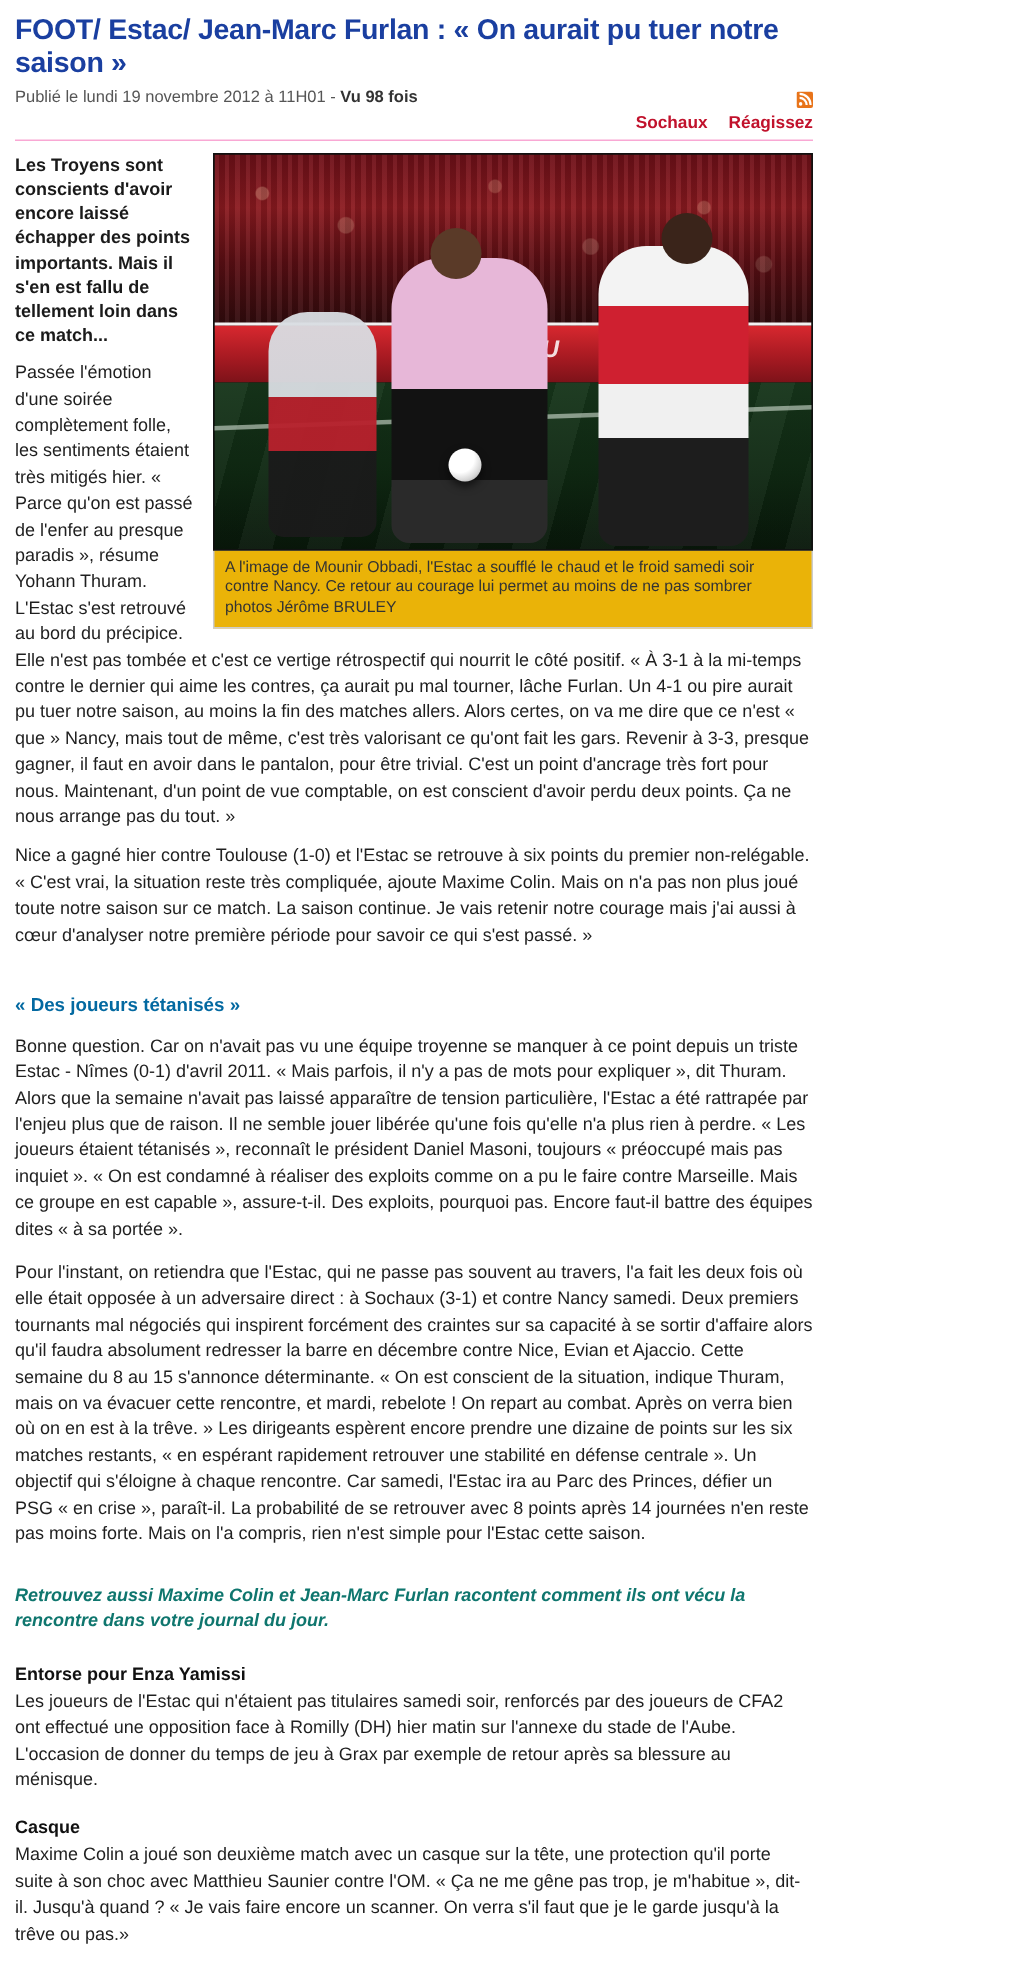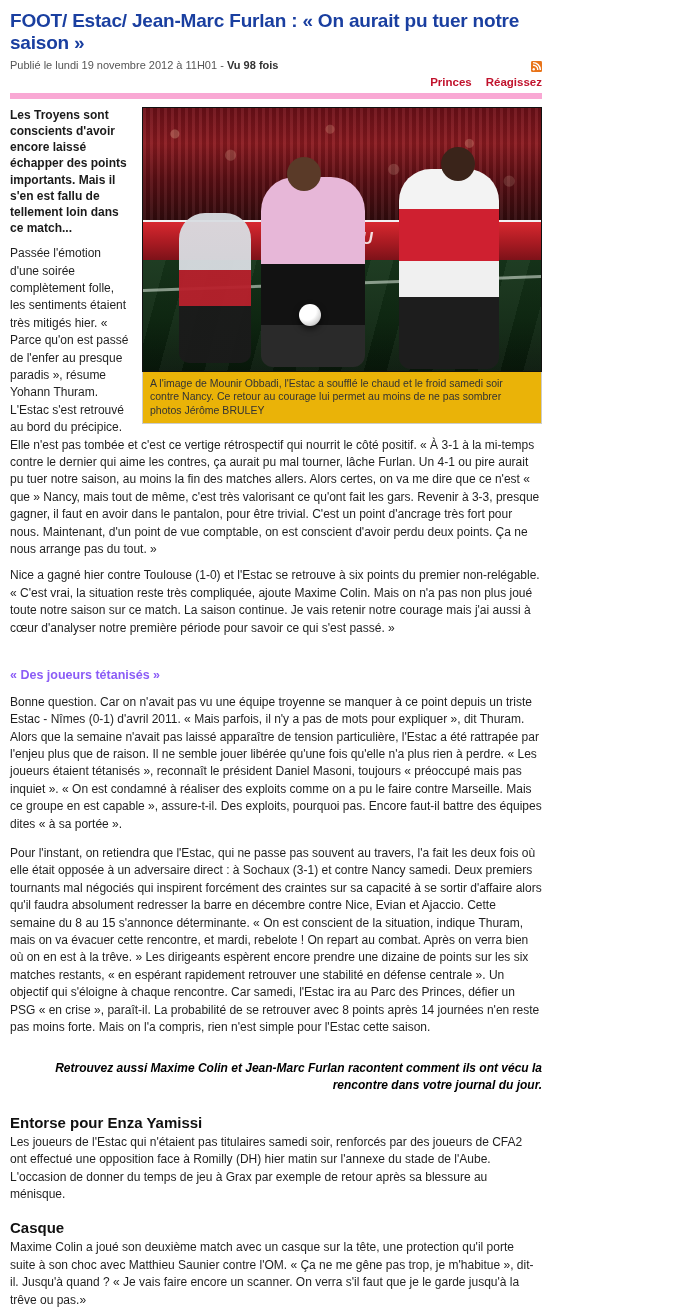--- a/index.html
+++ b/index.html
@@ -24,21 +24,21 @@
     font-weight: bold;
     color: #1a3fa0;
     line-height: 1.18;
     margin: 2px 0 4px 0;
     letter-spacing: -0.2px;
   }
   .meta-row {
     display: flex;
     align-items: flex-start;
     justify-content: space-between;
-    border-bottom: 6px solid #f9a8d4;
+    border-bottom: 1px solid #f9a8d4;
     padding-bottom: 5px;
     margin-bottom: 8px;
   }
   .meta-left {
     font-size: 11px;
     color: #555555;
   }
   .meta-left .views {
     font-weight: bold;
     color: #333333;
@@ -197,35 +197,34 @@
     line-height: 1.45;
     font-size: 12px;
     color: #1f1f1f;
     text-align: left;
   }
   p.body.tight { margin-bottom: 12px; }
   .subhead {
     font-weight: bold;
     font-size: 12.5px;
     margin: 16px 0 12px 0;
-    color: #8b5cf6;
+    color: #0369a1;
     clear: both;
   }
   .promo {
     font-weight: bold;
     font-style: italic;
     font-size: 12px;
     line-height: 1.4;
     margin: 24px 0 20px 0;
-    color: #000000;
-    text-align: right;
+    color: #0f766e;
   }
   .block-title {
     font-weight: bold;
-    font-size: 15px;
+    font-size: 12px;
     margin: 16px 0 3px 0;
     color: #111111;
   }
   .signature {
     text-align: right;
     font-weight: bold;
     font-size: 11.5px;
     color: #1a3fa0;
     margin-top: 16px;
     padding-top: 4px;
@@ -244,21 +243,21 @@
       <span>Publié le lundi 19 novembre 2012 à 11H01 - </span><span class="views">Vu 98 fois</span>
     </div>
     <div class="meta-right">
       <svg class="rss-icon" viewBox="0 0 16 16">
         <rect x="0" y="0" width="16" height="16" rx="2" fill="#e8741a"></rect>
         <circle cx="4" cy="12" r="1.7" fill="#ffffff"></circle>
         <path d="M3 7.2a5.8 5.8 0 0 1 5.8 5.8h2.1A7.9 7.9 0 0 0 3 5.1z" fill="#ffffff"></path>
         <path d="M3 3.4a9.6 9.6 0 0 1 9.6 9.6h2.1A11.7 11.7 0 0 0 3 1.3z" fill="#ffffff"></path>
       </svg>
       <div class="action-links">
-        <a href="#">Princes</a>
+        <a href="#">Sochaux</a>
         <a href="#">Réagissez</a>
       </div>
     </div>
   </div>
 
   <div class="figure">
     <div class="photo">
       <div class="crowd"></div>
       <div class="board">
         <div class="ad" style="left:150px;">FFLELOU</div>

